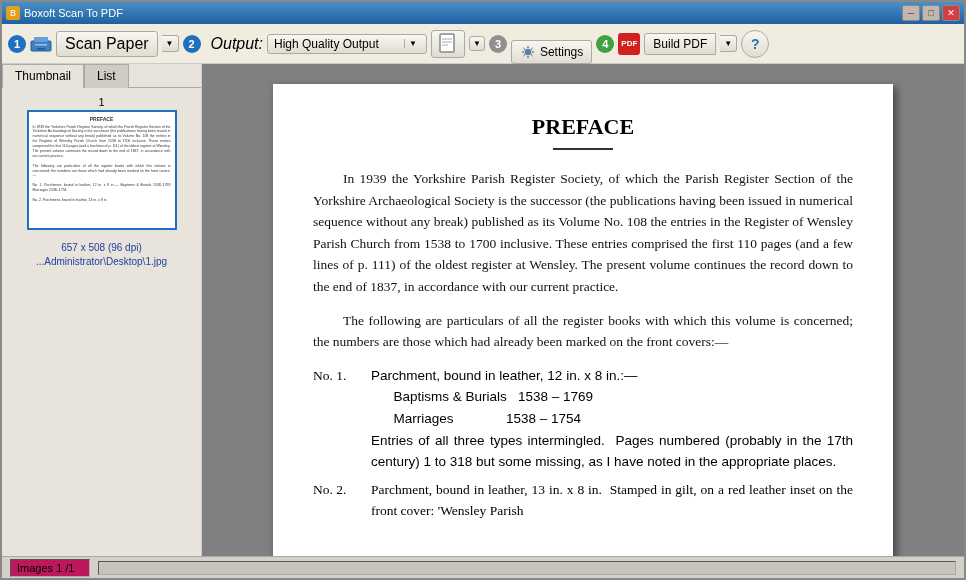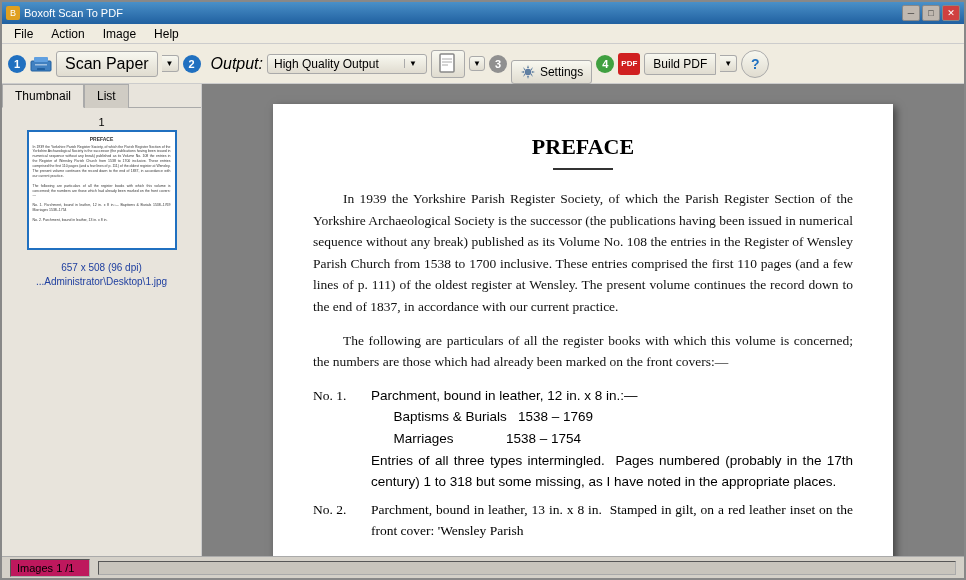--- a/index.html
+++ b/index.html
@@ -399,26 +399,20 @@
       <div class="title-icon">B</div>
       <span>Boxoft Scan To PDF</span>
     </div>
     <div class="title-buttons">
       <div class="title-btn">─</div>
       <div class="title-btn">□</div>
       <div class="title-btn close">✕</div>
     </div>
   </div>
 
-  <div class="menu-bar">
-    <div class="menu-item">File</div>
-    <div class="menu-item">Action</div>
-    <div class="menu-item">Image</div>
-    <div class="menu-item">Help</div>
-  </div>
 
   <div class="toolbar">
 
     <div class="step-badge blue">1</div>
     <svg width="22" height="18" viewBox="0 0 22 18">
       <rect x="1" y="6" width="20" height="10" rx="1" fill="#4080c0" stroke="#2060a0" stroke-width="1"></rect>
       <rect x="4" y="2" width="14" height="5" rx="1" fill="#60a0e0"></rect>
       <rect x="5" y="9" width="12" height="1.5" fill="white" opacity="0.5"></rect>
       <rect x="7" y="13" width="8" height="2" rx="0.5" fill="#2060a0"></rect>
     </svg>

